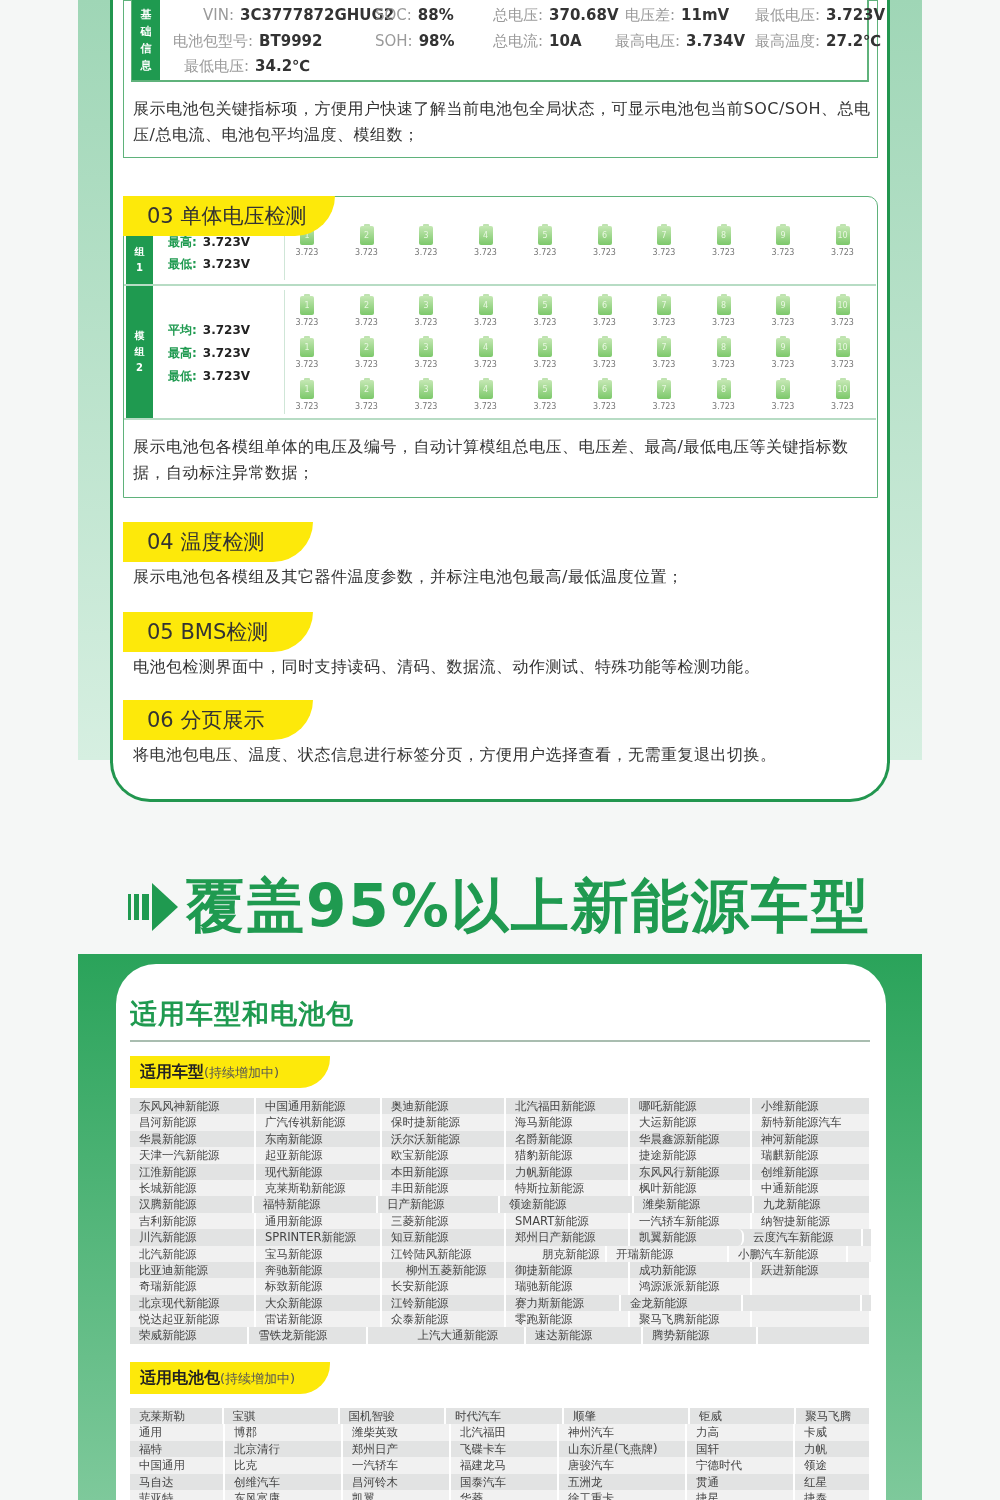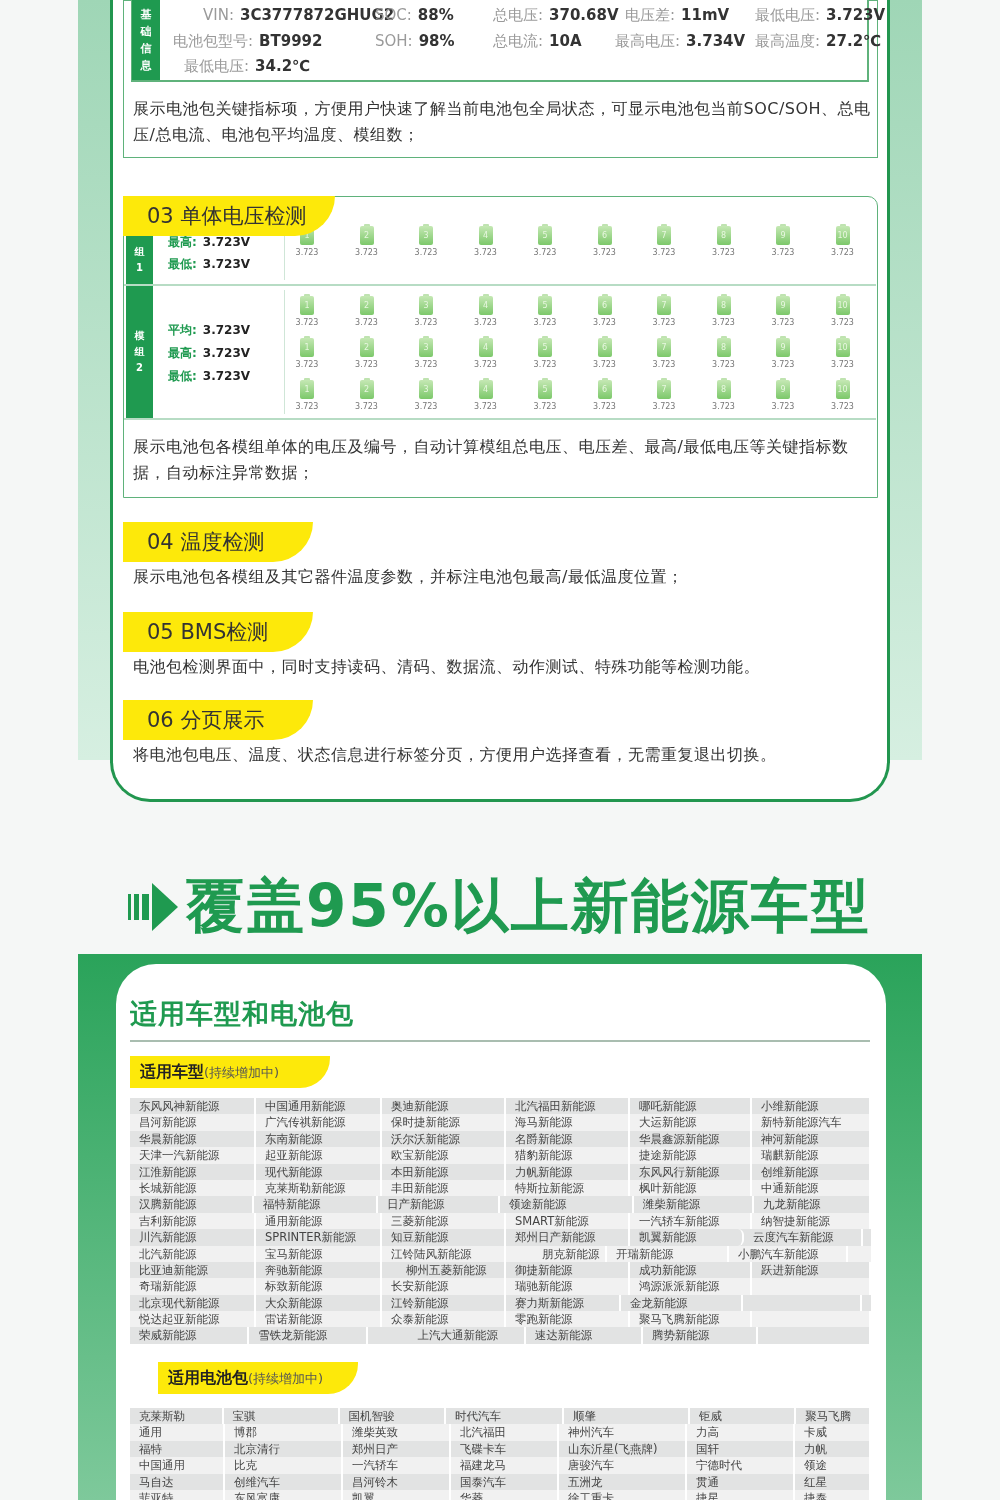--- a/index.html
+++ b/index.html
@@ -415,21 +415,21 @@
     <div class="row">
       <div class="c" style="width: 126px;">荣威新能源</div>
       <div class="c" style="width: 126px;">雪铁龙新能源</div>
       <div class="c" style="width: 124px; margin-left: 40px;">上汽大通新能源</div>
       <div class="c" style="width: 124px;">速达新能源</div>
       <div class="c" style="width: 122px;">腾势新能源</div>
       <div class="c" style="width: 119px;"></div>
     </div>
   </div>
 
-<div class="tbl-head" style="top:1362px;margin-left:28px;">
+<div class="tbl-head" style="top:1362px;">
   <span>适用电池包</span><span class="sub">(持续增加中)</span>
 </div>
 <div class="grid" style="top:1408px;" id="pack-grid">
     <div class="row">
       <div class="c" style="width: 95px;">克莱斯勒</div>
       <div class="c" style="width: 118px;">宝骐</div>
       <div class="c" style="width: 108px;">国机智骏</div>
       <div class="c" style="width: 120px;">时代汽车</div>
       <div class="c" style="width: 128px;">顺肇</div>
       <div class="c" style="width: 108px;">钜威</div>

